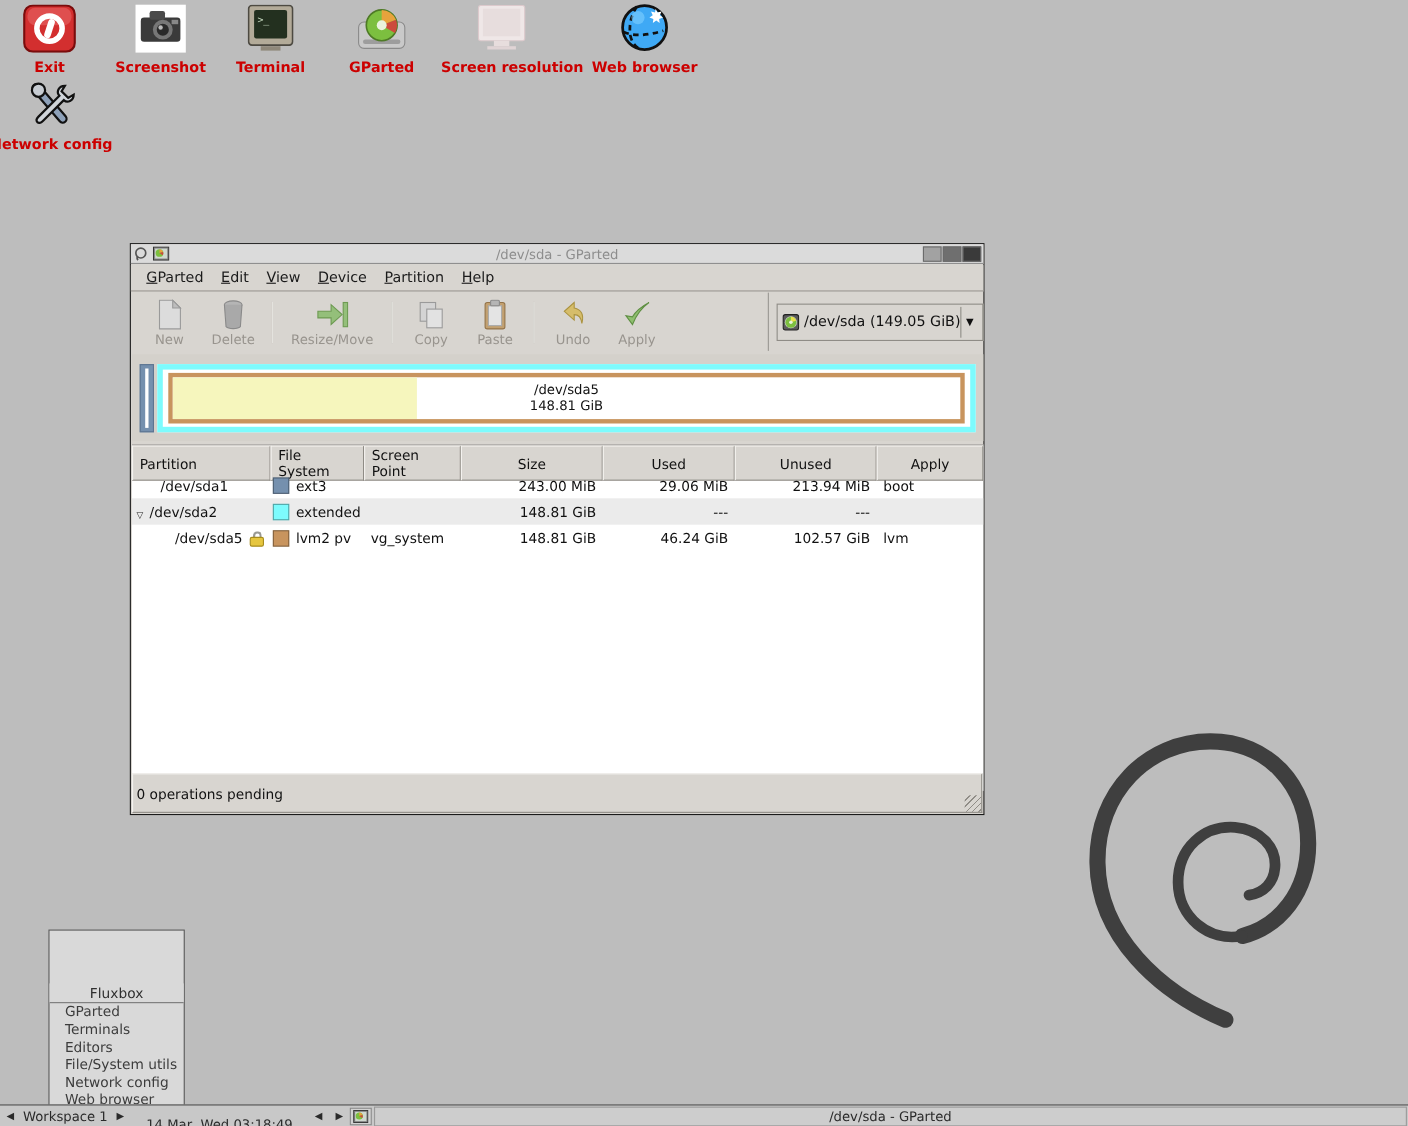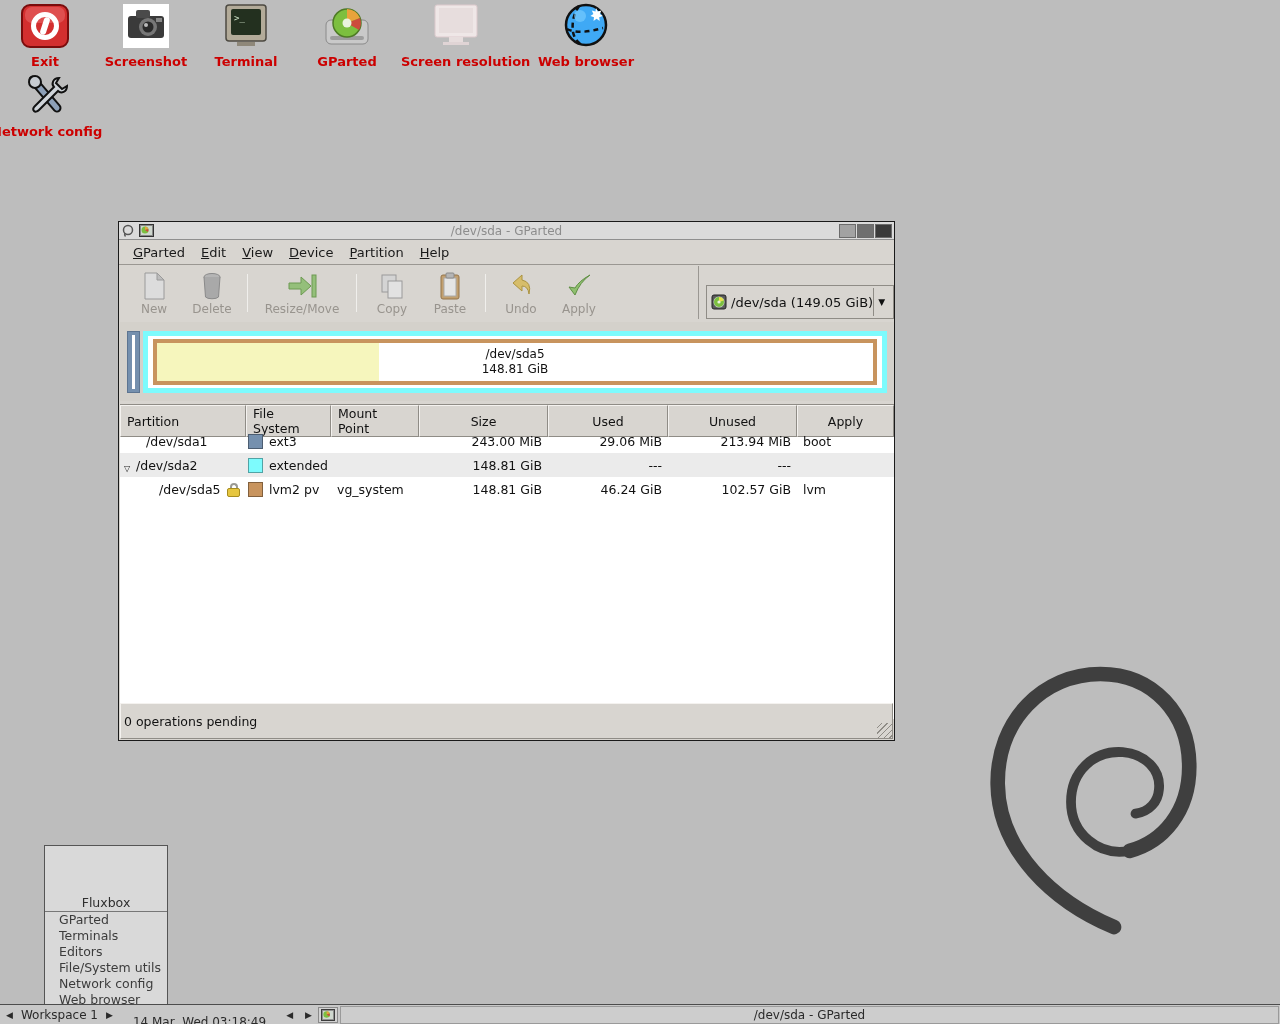--- a/index.html
+++ b/index.html
@@ -24,21 +24,21 @@
              border-bottom:1px solid #9a9792; display:flex; align-items:center; padding-left:6px; }
   .menu-item { display:inline-block; font-size:13px; color:#1a1a1a; padding:3px 8px; }
   .menu-item::first-letter { text-decoration:underline; }
 
   .toolbar { position:absolute; left:0; top:44px; right:0; height:53px; display:flex; align-items:center; }
   .tool-left { display:flex; align-items:flex-start; height:100%; padding:4px 2px 0 6px; flex:1; }
   .tool-btn { width:58px; display:flex; flex-direction:column; align-items:center; gap:2px; padding-top:2px; }
   .tool-btn.wide { width:96px; }
   .tool-btn .tlbl { font-size:12px; color:#98948e; white-space:nowrap; }
   .tool-sep { width:1px; height:38px; background:#aaa79f; border-right:1px solid #f0efec; margin:4px 6px 0 6px; }
-  .dev-panel { width:196px; height:100%; border-left:1px solid #9a9792; display:flex; align-items:flex-end; padding:0 7px; }
+  .dev-panel { width:196px; height:100%; border-left:1px solid #9a9792; display:flex; align-items:center; padding:0 7px; }
   .dev-combo { flex:1; height:34px; border:1px solid #8f8c86; background:#d8d5d0; display:flex; align-items:center; padding:0 4px; }
   .dev-combo .dtxt { font-size:13px; color:#111; margin-left:4px; white-space:nowrap; flex:1; }
   .dev-combo .vsep { width:1px; align-self:stretch; margin:2px 0; background:#8f8c86; }
   .dev-combo .arr { font-size:9px; color:#111; padding:0 4px; }
 
   
   .visual { position:absolute; left:1px; top:100px; width:774px; height:79px; background:#d4d1cb; }
   .p-sda1 { position:absolute; left:7px; top:9px; width:13px; height:62px; background:#7590ae;
             border:1px solid #5d7591; }
   .p-sda1 .inner { position:absolute; left:4px; top:3px; width:3px; height:54px; background:#fff; }
@@ -308,21 +308,21 @@
           <div>148.81 GiB</div>
         </div>
       </div>
     </div>
   </div>
 
   <div class="ptable">
     <div class="thead">
       <div class="th">Partition</div>
       <div class="th">File System</div>
-      <div class="th">Mount Point</div>
+      <div class="th">Screen Point</div>
       <div class="th c">Size</div>
       <div class="th c">Used</div>
       <div class="th c">Unused</div>
       <div class="th c">Apply</div>
     </div>
 
     <div class="trow">
       <div class="cell part" style="padding-left:26px">
         <span>/dev/sda1</span>
       </div>

